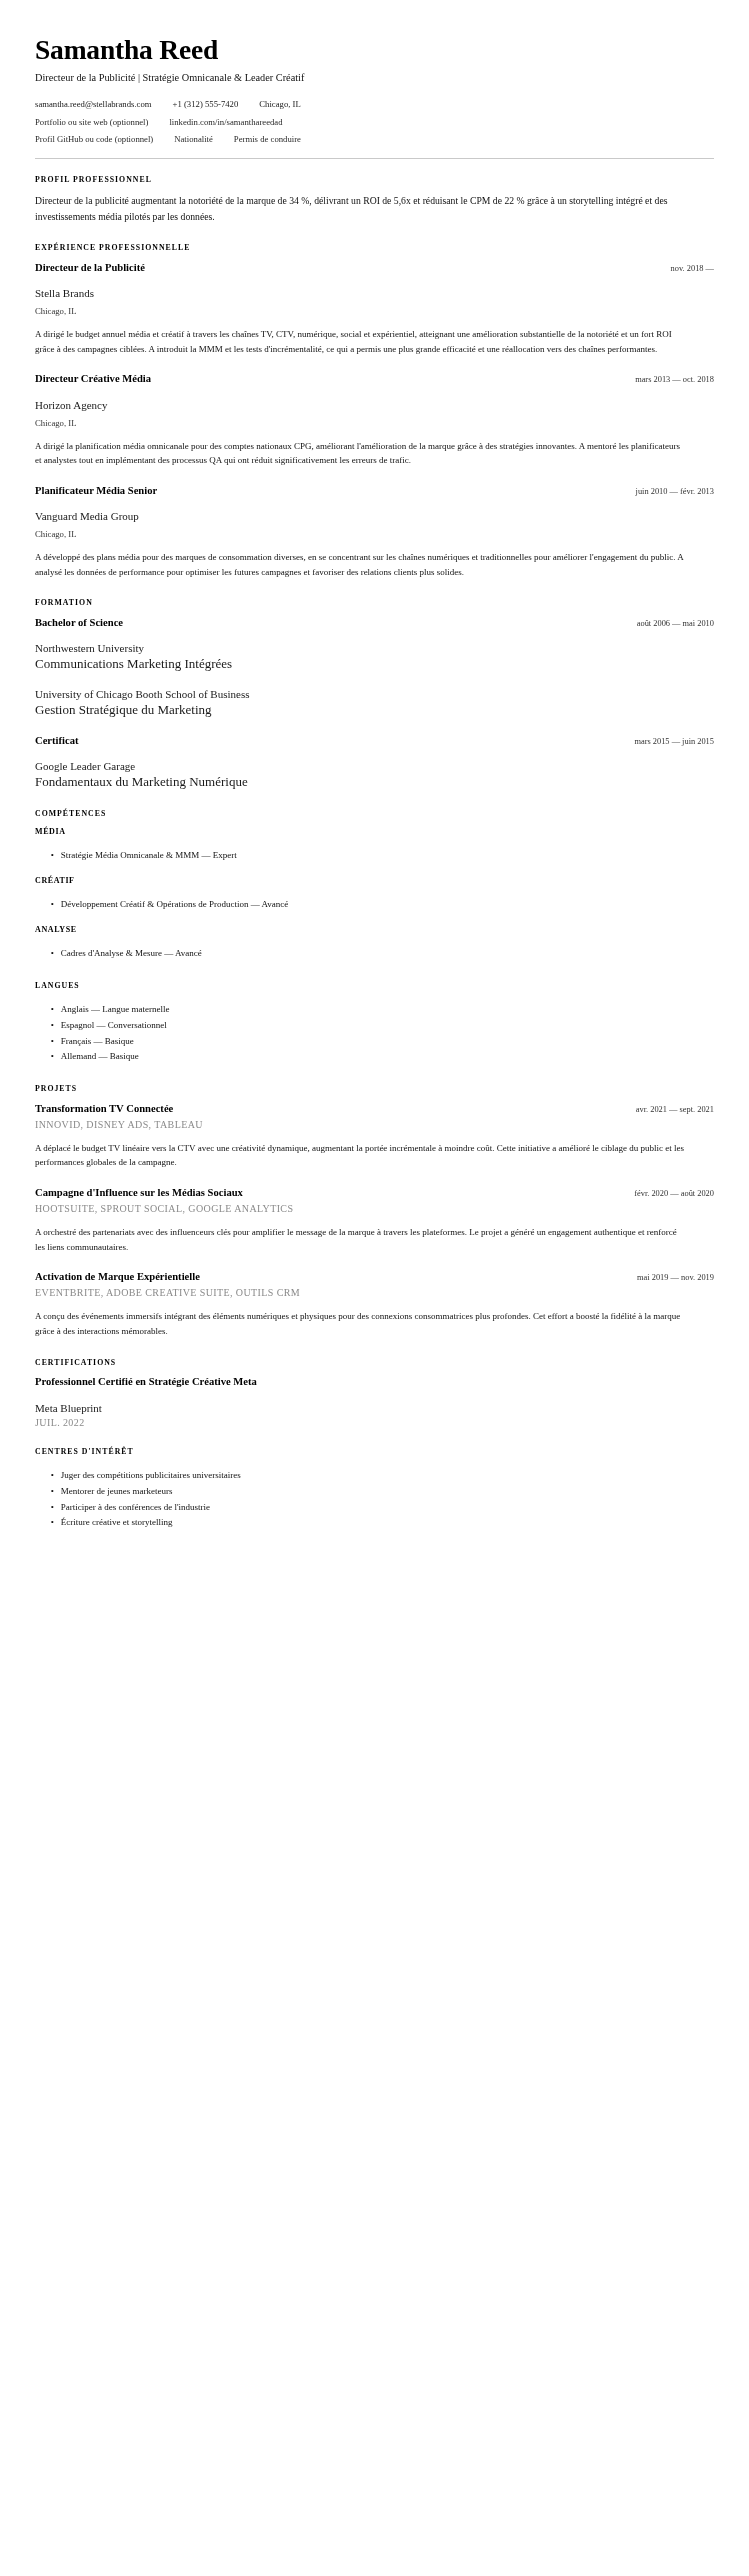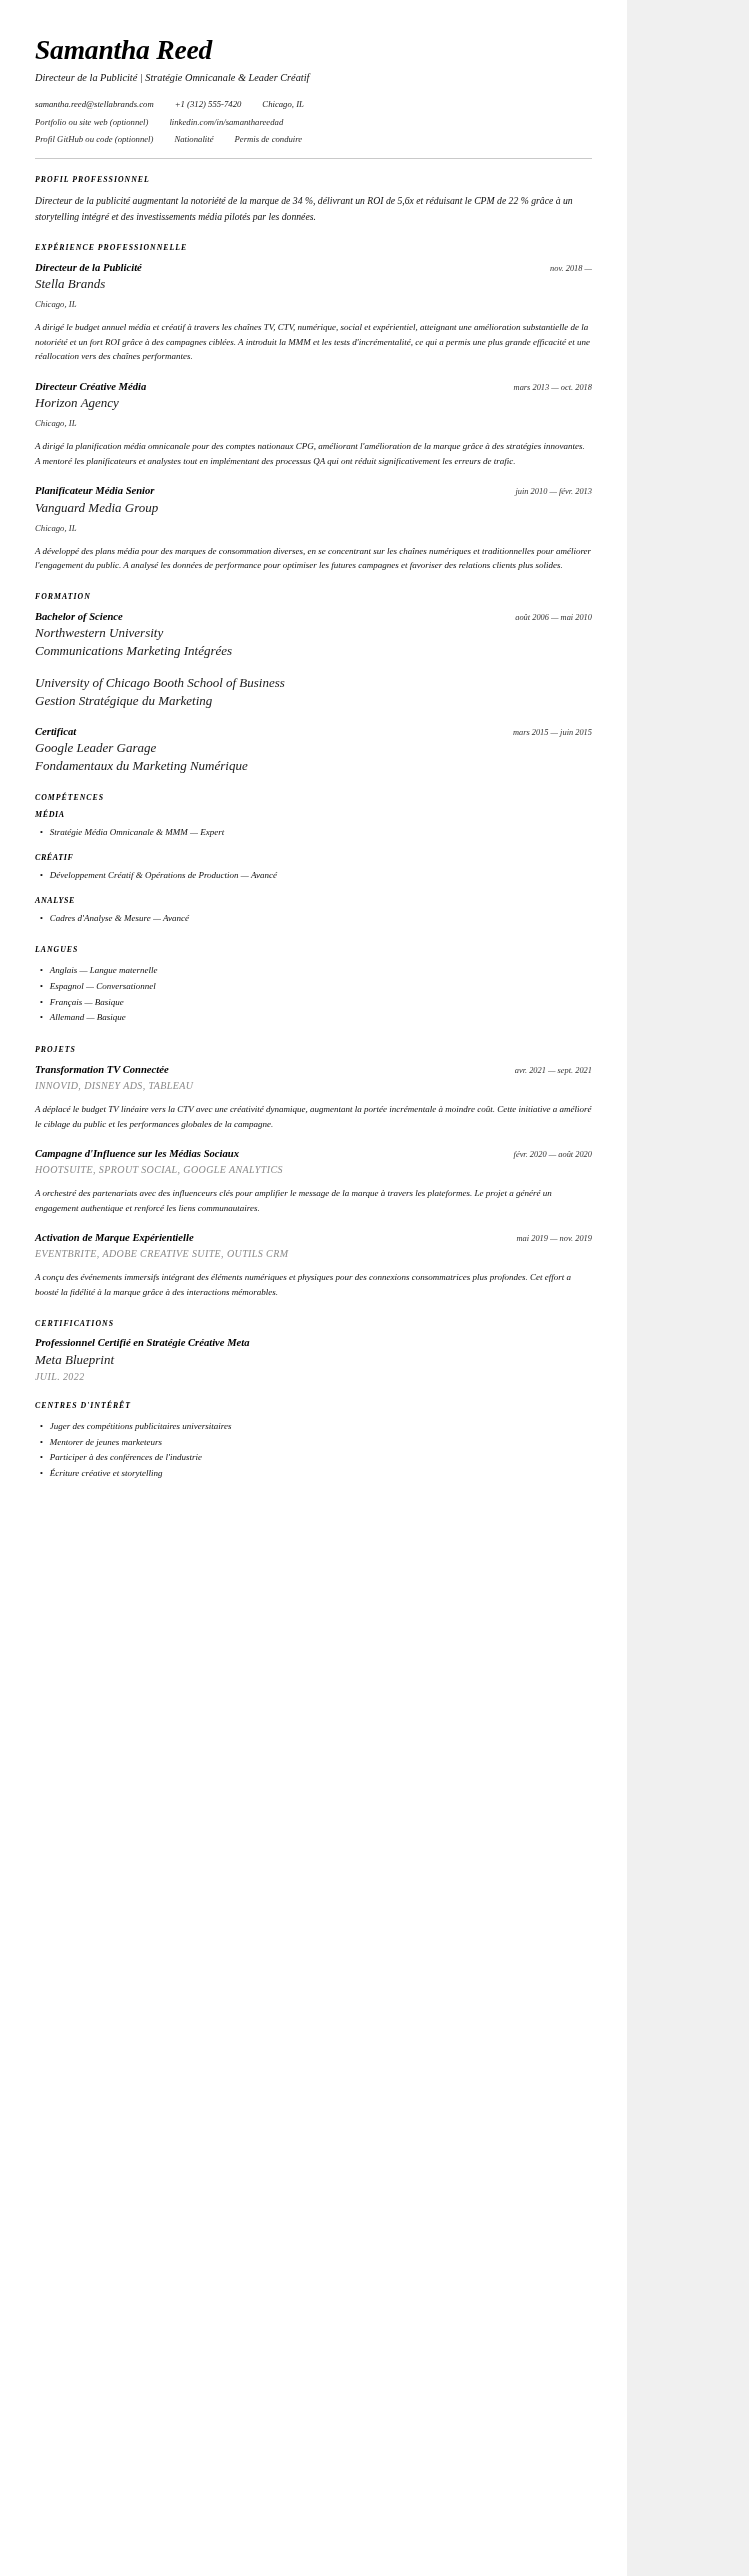--- a/index.html
+++ b/index.html
@@ -5,25 +5,24 @@
   * { box-sizing: border-box; }
   html, body {
     margin: 0; padding: 0;
     background: #f0f0f0;
   }
   body {
     font-family: "Liberation Serif", serif;
     width: 749px;
   }
   .page {
-    width: 627px;
+    width: 749px;
     min-height: 2576px;
     background: #ffffff;
     padding: 36px 35px 25px 35px;
-    font-style: italic;
   }
   .resume {
     width: 100%;
     max-width: 681px;
     margin: 0 auto;
   }
 
   
   .name {
     font-size: 27.5px;
@@ -93,23 +92,23 @@
     color: #000;
     line-height: 1.25;
   }
   .entry-date {
     font-size: 8.4px;
     color: #333;
     white-space: nowrap;
     flex-shrink: 0;
   }
   .entry-org {
-    font-size: 13px;
+    font-size: 11px;
     color: #1a1a1a;
-    margin-top: 2px;
+    margin-top: 13px;
   }
   .entry-sub {
     font-size: 13px;
     color: #1a1a1a;
     margin-top: 1.9px;
   }
   .entry-loc {
     font-size: 8.7px;
     color: #333;
     margin-top: 6.9px;
@@ -134,21 +133,21 @@
   .skill-group:last-child { margin-bottom: 0; }
   .skill-cat {
     font-size: 8px;
     font-weight: bold;
     letter-spacing: 0.6px;
     text-transform: uppercase;
     color: #000;
     margin-bottom: 5.6px;
   }
   ul.bullets {
-    margin: 1px;
+    margin: 12px;
     padding-left: 13.7px;
     list-style: none;
   }
   ul.bullets li {
     font-size: 9px;
     line-height: 1.75;
     color: #111;
     position: relative;
   }
   ul.bullets li::before {

